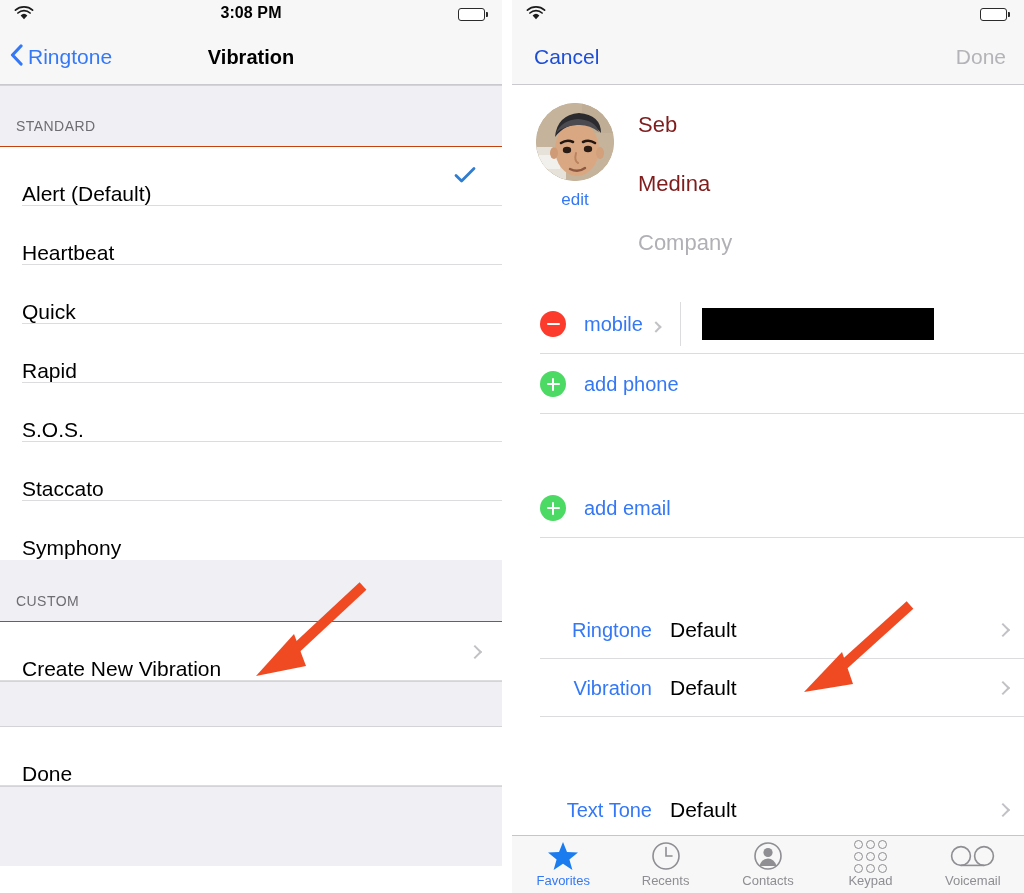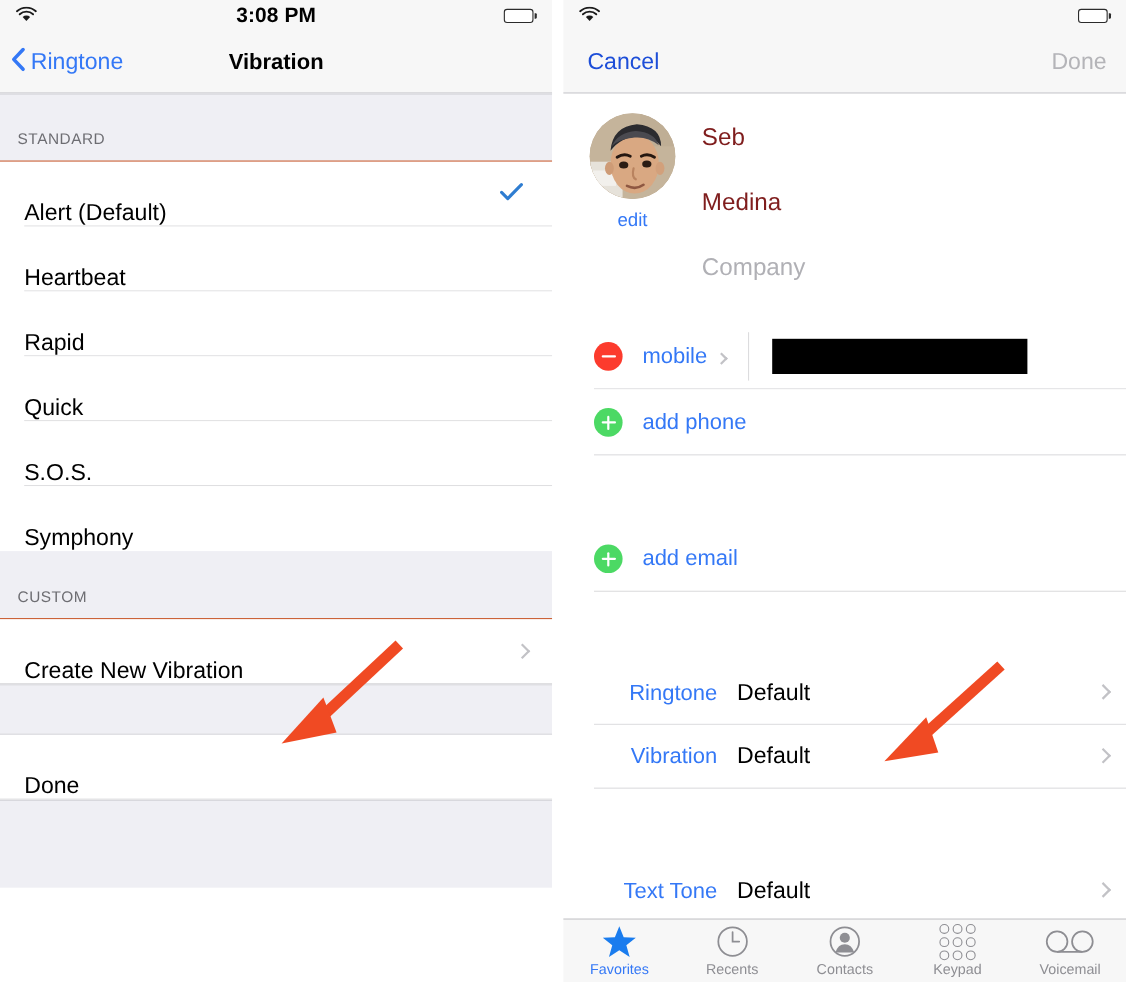--- a/index.html
+++ b/index.html
@@ -17,21 +17,21 @@
   .panel-gap   { width:10px; background:#fff; }
   .panel-right { width:512px; }
 
   
   .statusbar {
     height:30px; background:#F7F7F7; position:relative;
     display:flex; align-items:center;
   }
   .sb-time {
     position:absolute; left:0; right:0; text-align:center;
-    font-size:19px; font-weight:bold; color:#000; letter-spacing:.1px;
+    font-size:16px; font-weight:bold; color:#000; letter-spacing:.1px;
     top:4px;
   }
   .sb-wifi { position:absolute; left:14px; top:6px; }
   .sb-batt { position:absolute; right:14px; top:8px; display:flex; align-items:center; }
   .batt-body {
     width:27px; height:13px; border:1.6px solid #2b2b2b; border-radius:3px;
     position:relative; padding:1.3px; background:#fff;
   }
   .batt-fill { height:100%; background:#1b1b1b; border-radius:1px; }
   .batt-cap {
@@ -226,29 +226,33 @@
           <path d="M2 9.4 L7.6 15 L20 2.4" stroke="#2F7DD1" stroke-width="2.8" fill="none" stroke-linecap="round" stroke-linejoin="round"></path>
         </svg>
       </span>
       <span class="row-sep"></span>
     </div>
     <div class="row">
       <span class="rlabel">Heartbeat</span>
       <span class="row-sep"></span>
     </div>
     <div class="row">
+      <span class="rlabel">Quick</span>
+      <span class="row-sep"></span>
+    </div>
+    <div class="row">
       <span class="rlabel">Rapid</span>
       <span class="row-sep"></span>
     </div>
     <div class="row">
-      <span class="rlabel">Quick</span>
-      <span class="row-sep"></span>
-    </div>
-    <div class="row">
       <span class="rlabel">S.O.S.</span>
+      <span class="row-sep"></span>
+    </div>
+    <div class="row">
+      <span class="rlabel">Staccato</span>
       <span class="row-sep"></span>
     </div>
     <div class="row">
       <span class="rlabel">Symphony</span>
     </div>
 
     <div class="section-header">
       <span>CUSTOM</span>
     </div>
     <div class="row">

